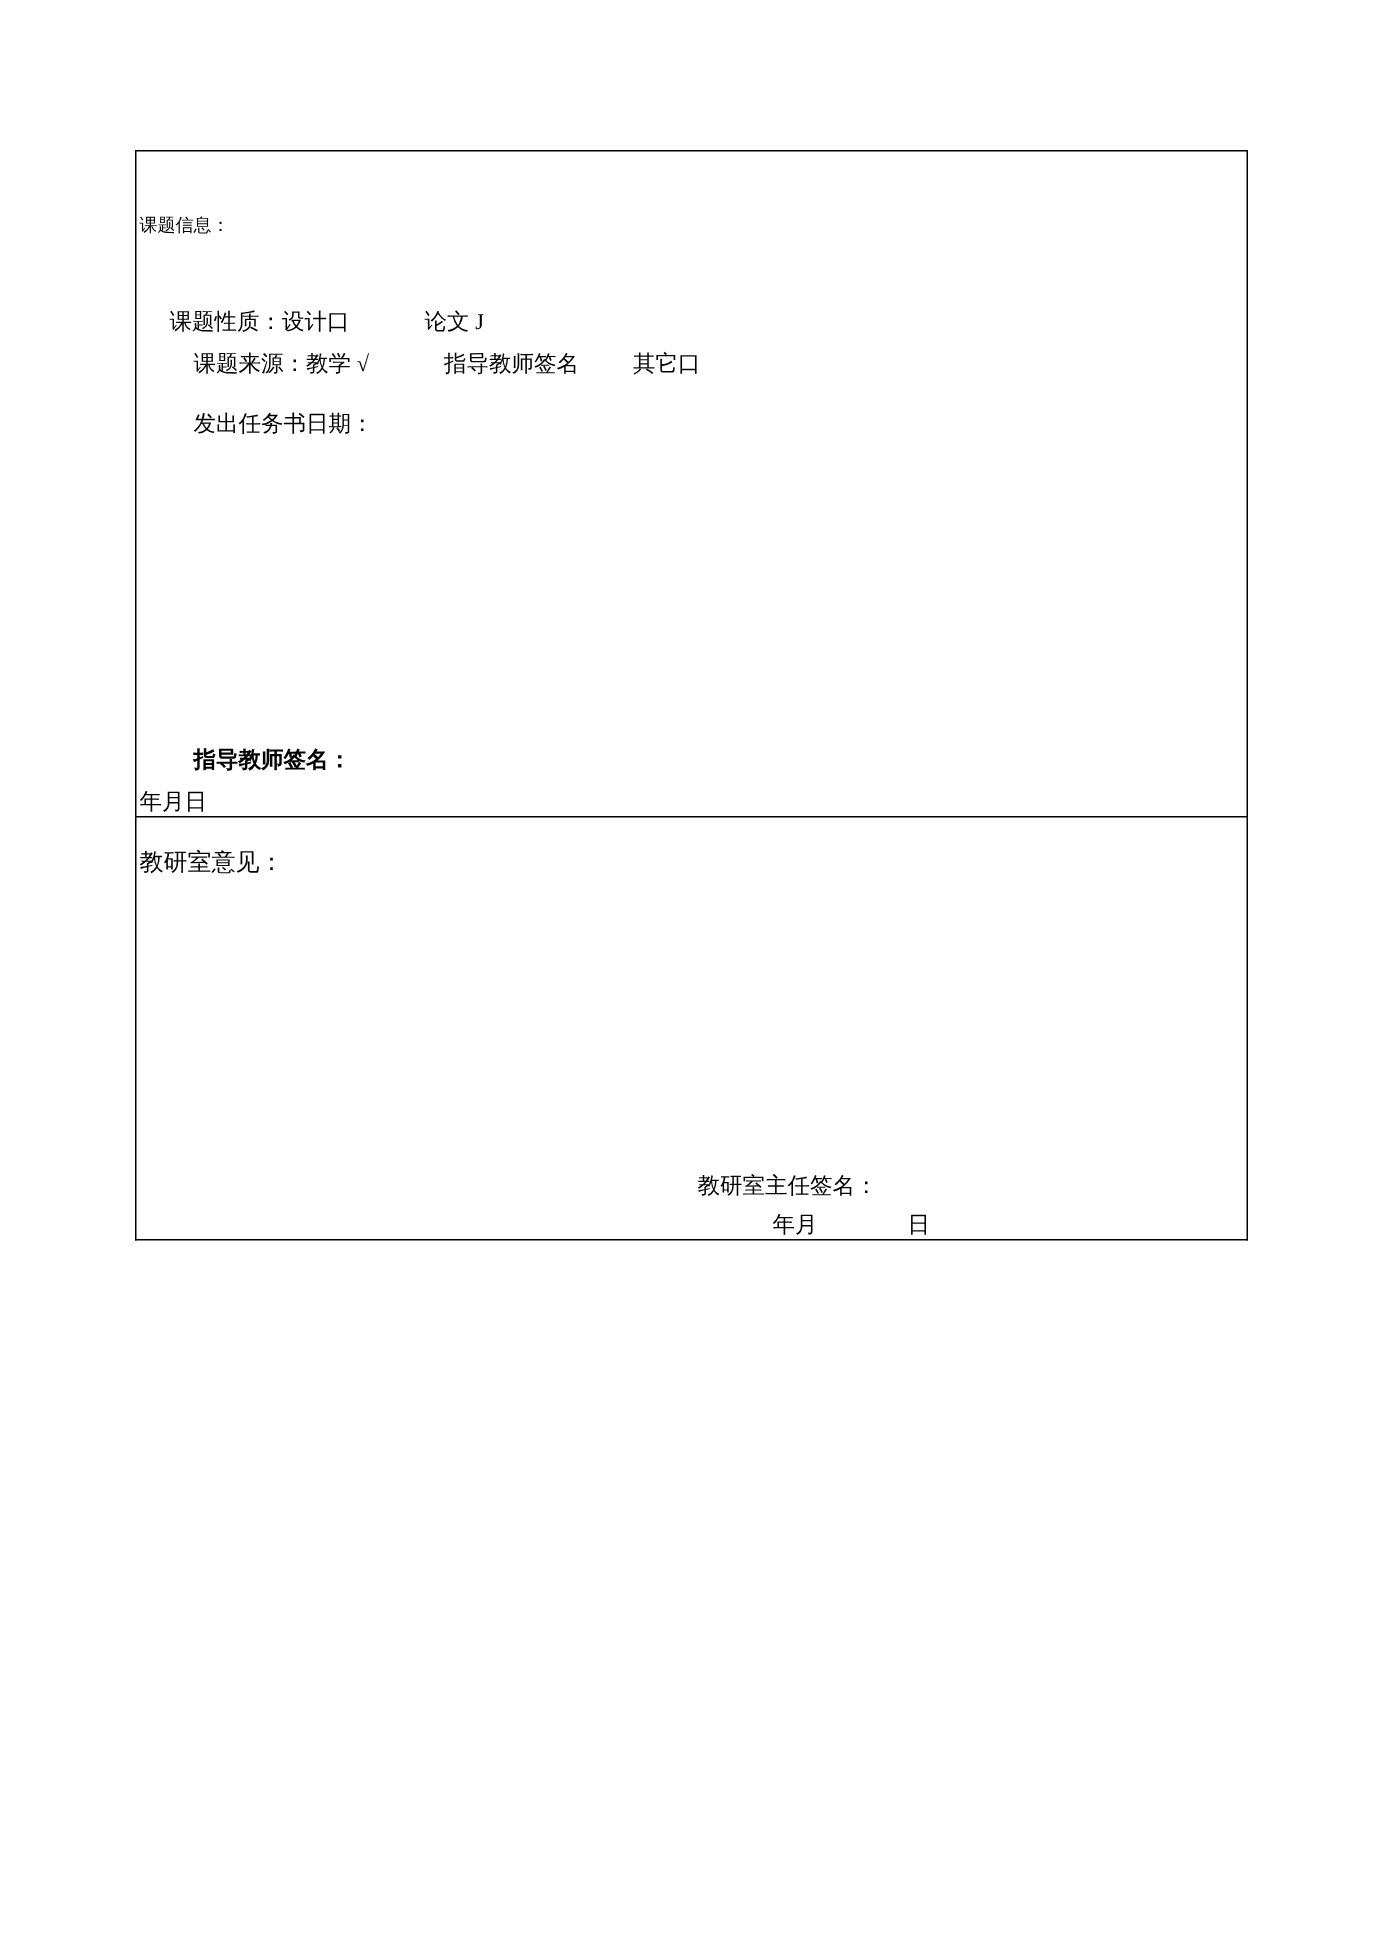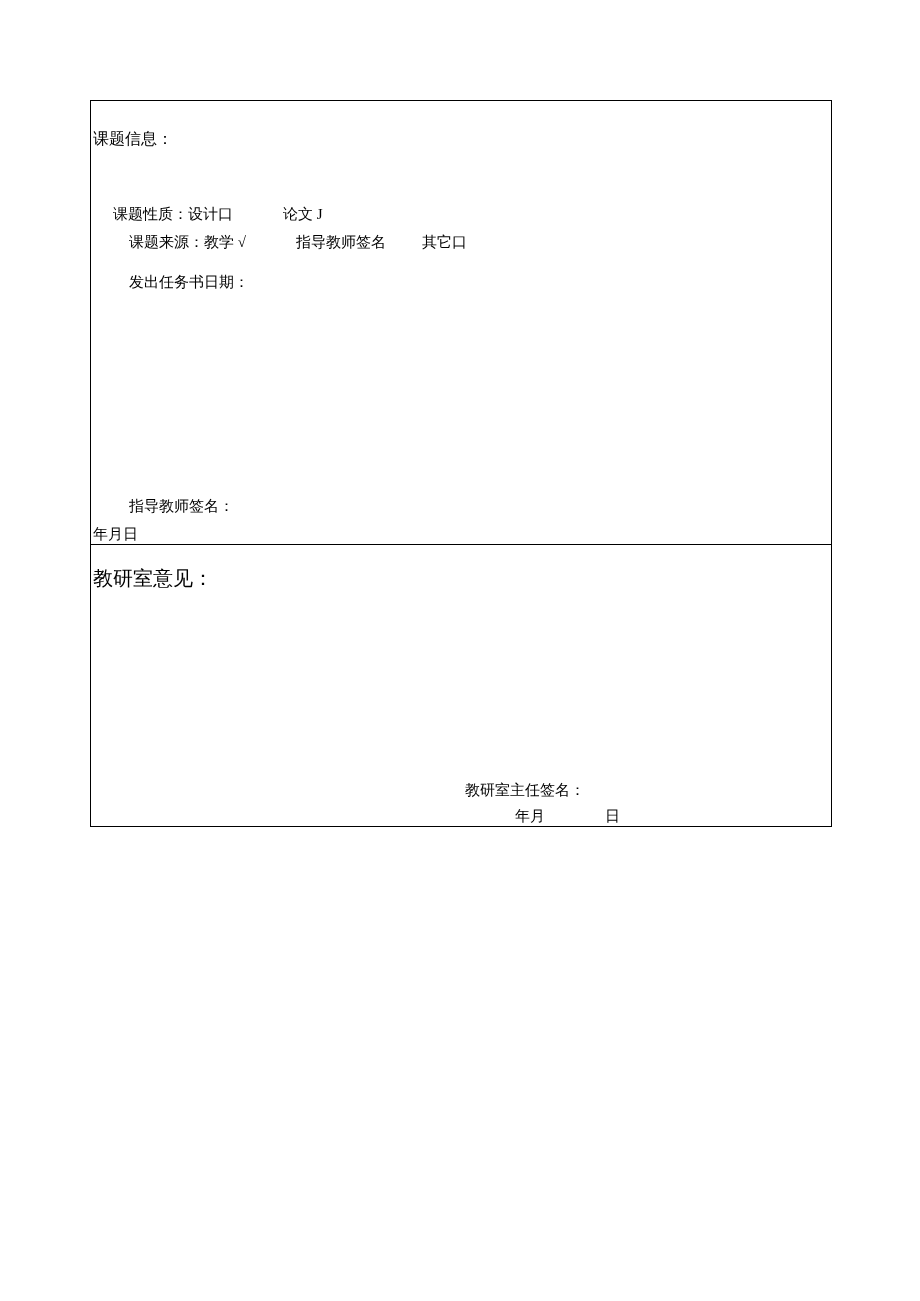--- a/index.html
+++ b/index.html
@@ -28,23 +28,23 @@
       border: 1px solid #000000;
       vertical-align: top;
       padding: 0;
     }
     .section1 {
       height: 444px;
       position: relative;
     }
     .section1-header {
       position: absolute;
-      top: 28px;
+      top: 41px;
       left: 2px;
-      font-size: 16px;
+      font-size: 12px;
     }
     .line-nature {
       position: absolute;
       top: 104px;
       left: 22px;
       white-space: nowrap;
     }
     .line-source {
       position: absolute;
       top: 132px;
@@ -55,36 +55,37 @@
       position: absolute;
       top: 172px;
       left: 38px;
       white-space: nowrap;
     }
     .line-advisor {
       position: absolute;
       top: 396px;
       left: 38px;
       white-space: nowrap;
+      font-weight: bold;
     }
     .line-ymd {
       position: absolute;
       top: 424px;
       left: 2px;
       white-space: nowrap;
     }
     .section2 {
       height: 282px;
       position: relative;
     }
     .section2-header {
       position: absolute;
       top: 20px;
       left: 2px;
-      font-size: 20px;
+      font-size: 16px;
     }
     .section2-sign {
       position: absolute;
       top: 236px;
       left: 374px;
       white-space: nowrap;
     }
     .section2-date {
       position: absolute;
       top: 262px;

